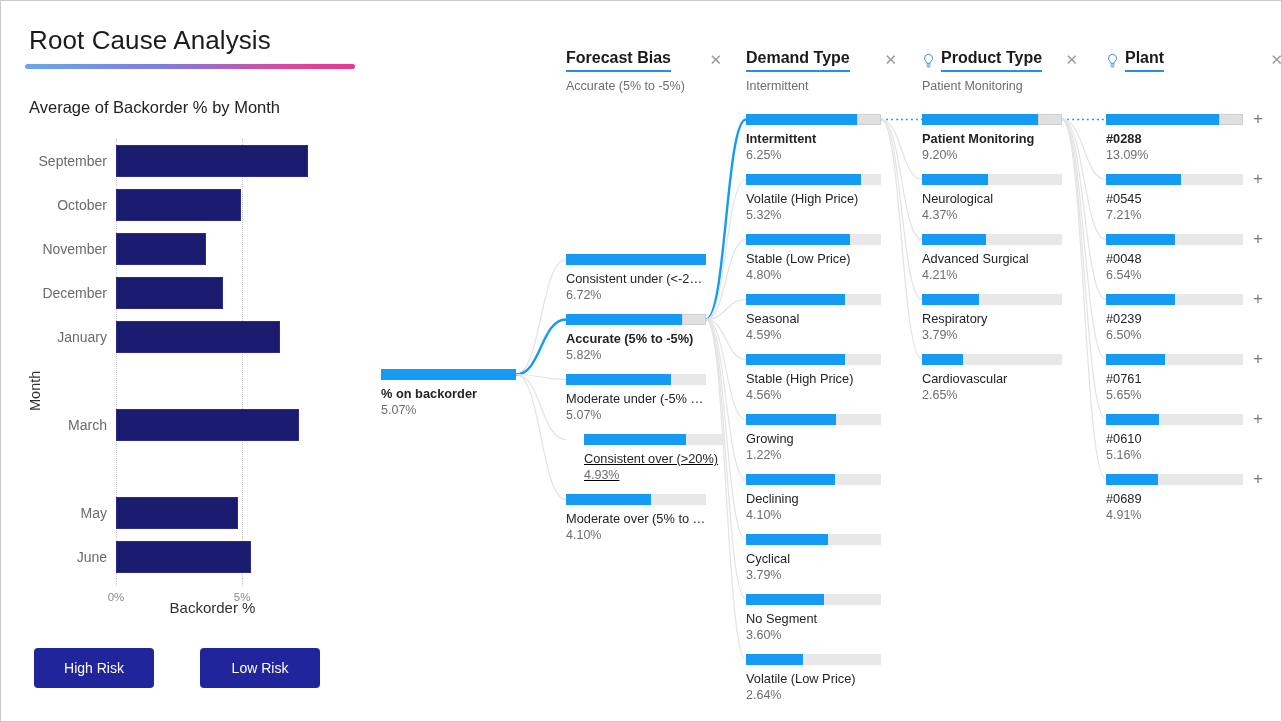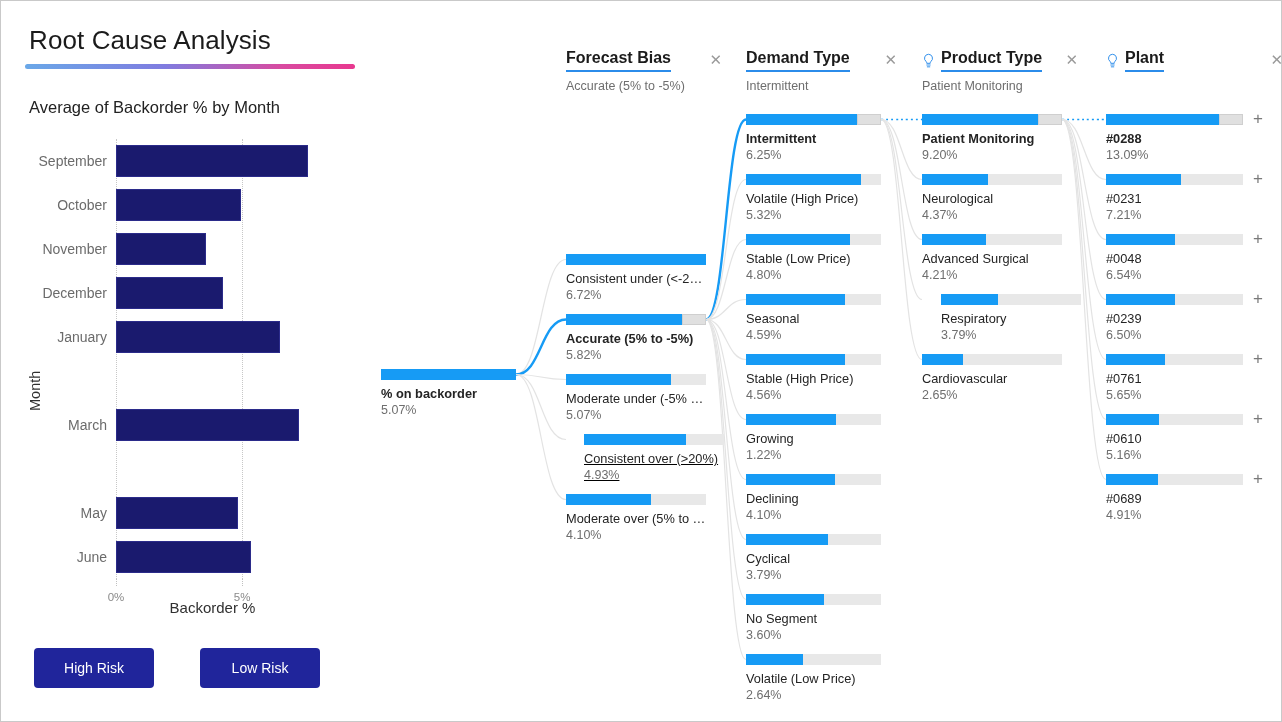--- a/index.html
+++ b/index.html
@@ -389,21 +389,21 @@
          <div class="node-value">4.37%</div>
         </div>
         <div class="node" style="left: 551px; top: 233px; width: 140px;">
           <div class="node-bar-wrap">
            <div class="node-bar-fill" style="width:46%"></div>
 
          </div>
          <div class="node-label">Advanced Surgical</div>
          <div class="node-value">4.21%</div>
         </div>
-        <div class="node" style="left: 551px; top: 293px; width: 140px; margin-left: 19px;">
+        <div class="node" style="left: 551px; top: 293px; width: 140px;">
           <div class="node-bar-wrap">
            <div class="node-bar-fill" style="width:41%"></div>
 
          </div>
          <div class="node-label">Respiratory</div>
          <div class="node-value">3.79%</div>
         </div>
         <div class="node" style="left: 551px; top: 353px; width: 140px;">
           <div class="node-bar-wrap">
            <div class="node-bar-fill" style="width:29%"></div>
@@ -433,21 +433,21 @@
          </div>
          <div class="node-label">#0288</div>
          <div class="node-value">13.09%</div>
         </div>
         <div class="node" style="left: 735px; top: 173px; width: 137px;">
           <div class="node-bar-wrap">
            <div class="node-bar-fill" style="width:55%"></div>
 
            <span class="node-plus">+</span>
          </div>
-         <div class="node-label">#0231</div>
+         <div class="node-label">#0545</div>
          <div class="node-value">7.21%</div>
         </div>
         <div class="node" style="left: 735px; top: 233px; width: 137px;">
           <div class="node-bar-wrap">
            <div class="node-bar-fill" style="width:50%"></div>
 
            <span class="node-plus">+</span>
          </div>
          <div class="node-label">#0048</div>
          <div class="node-value">6.54%</div>

